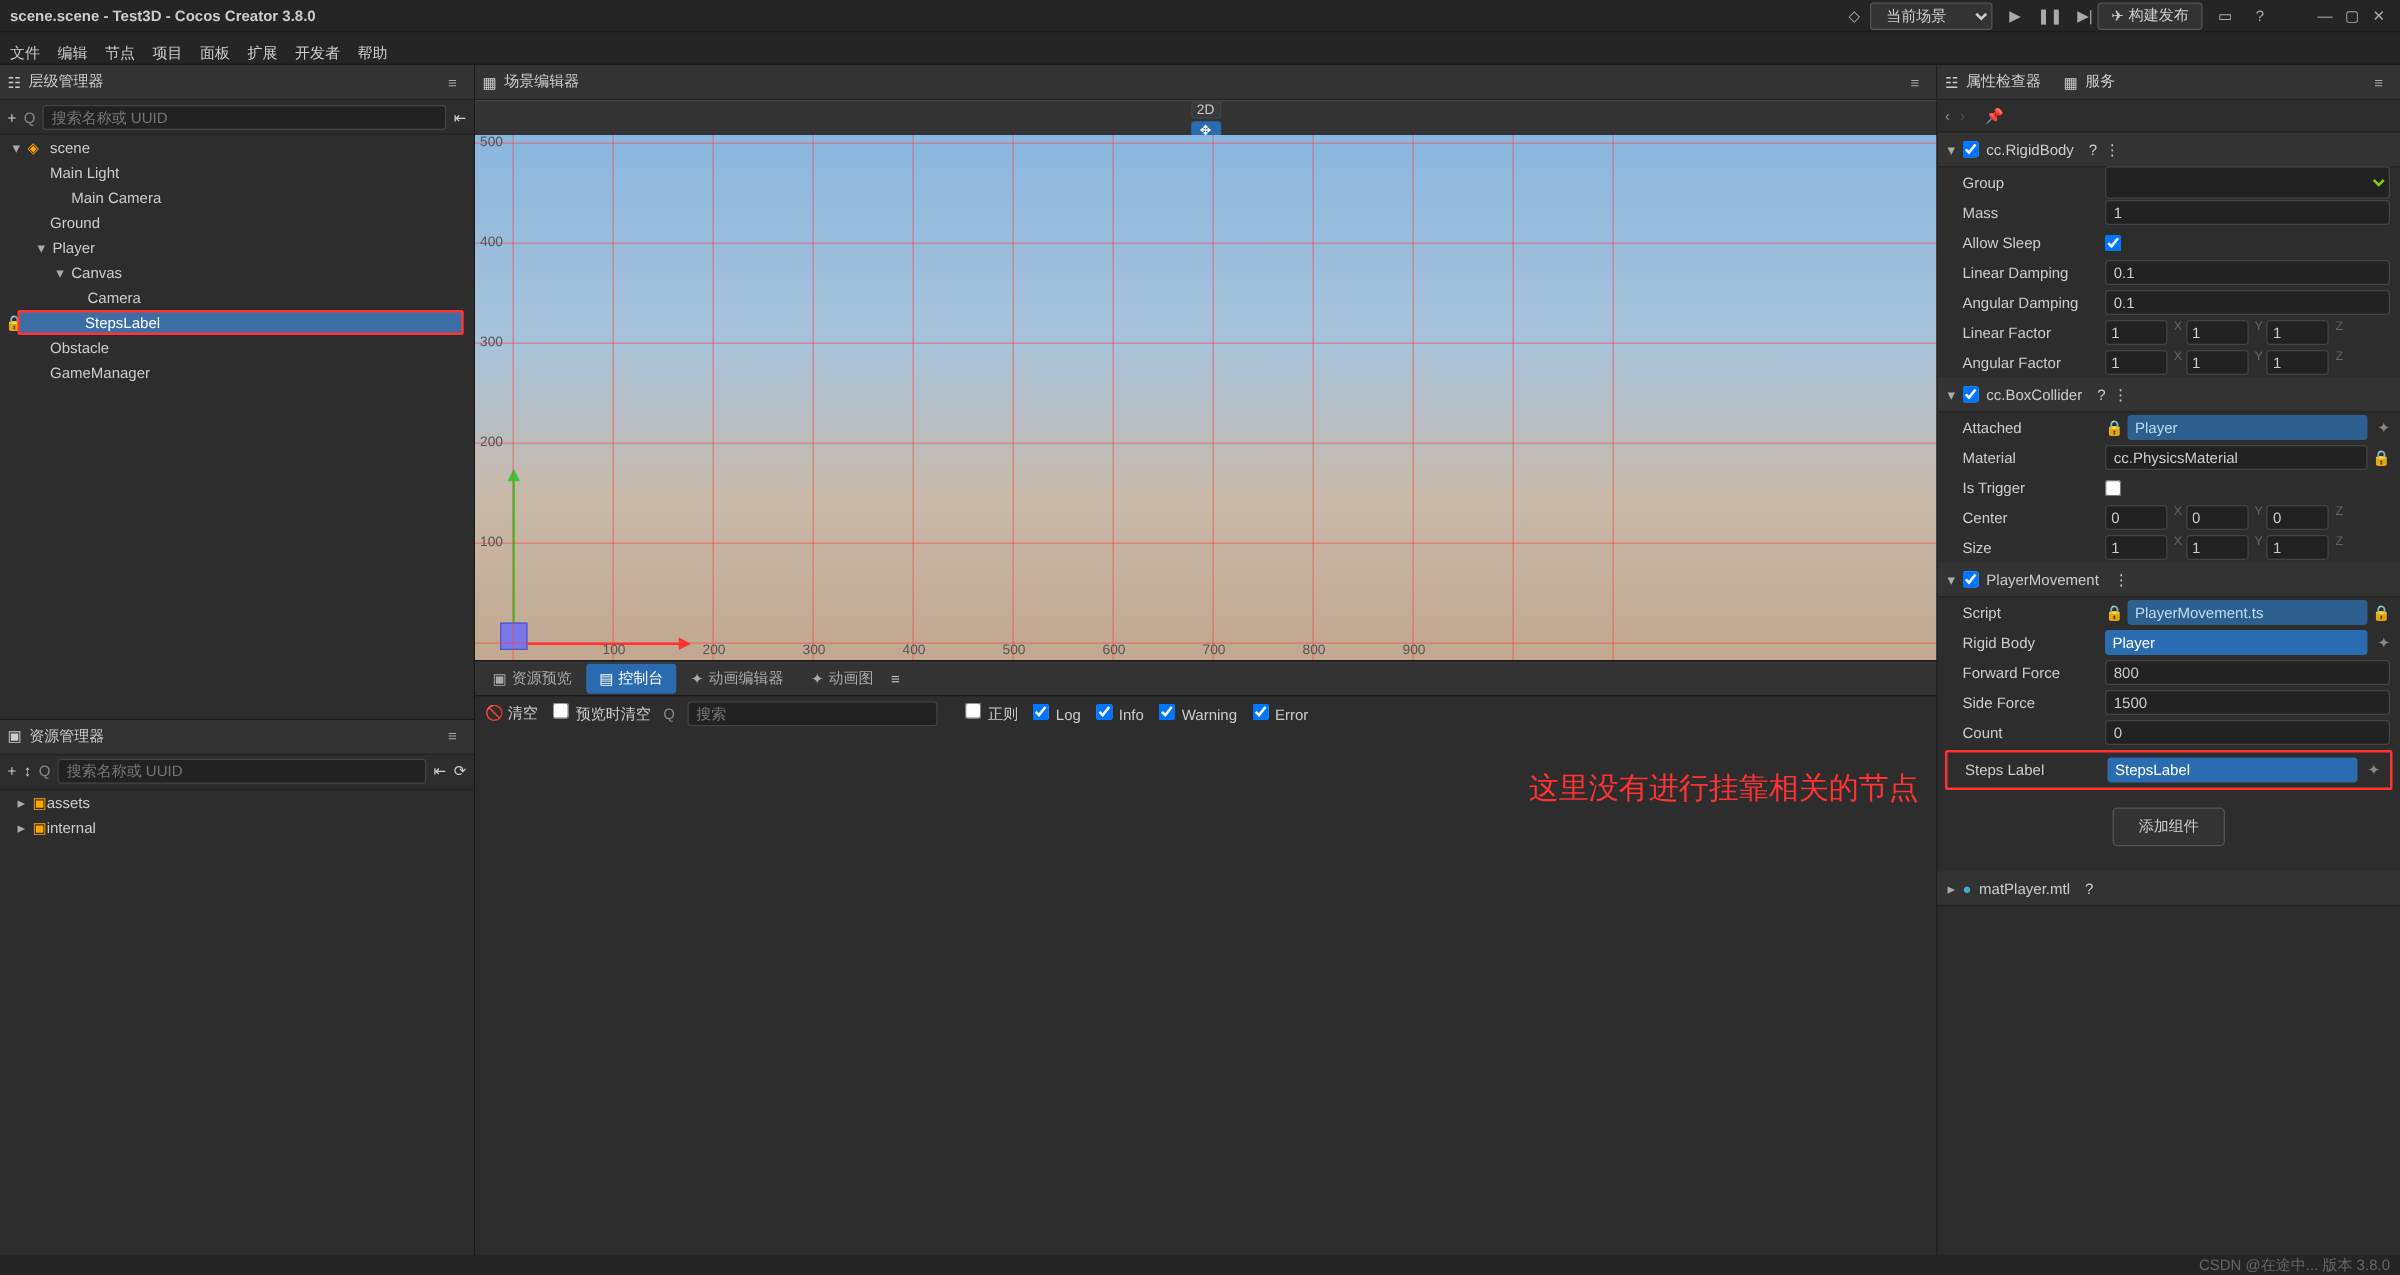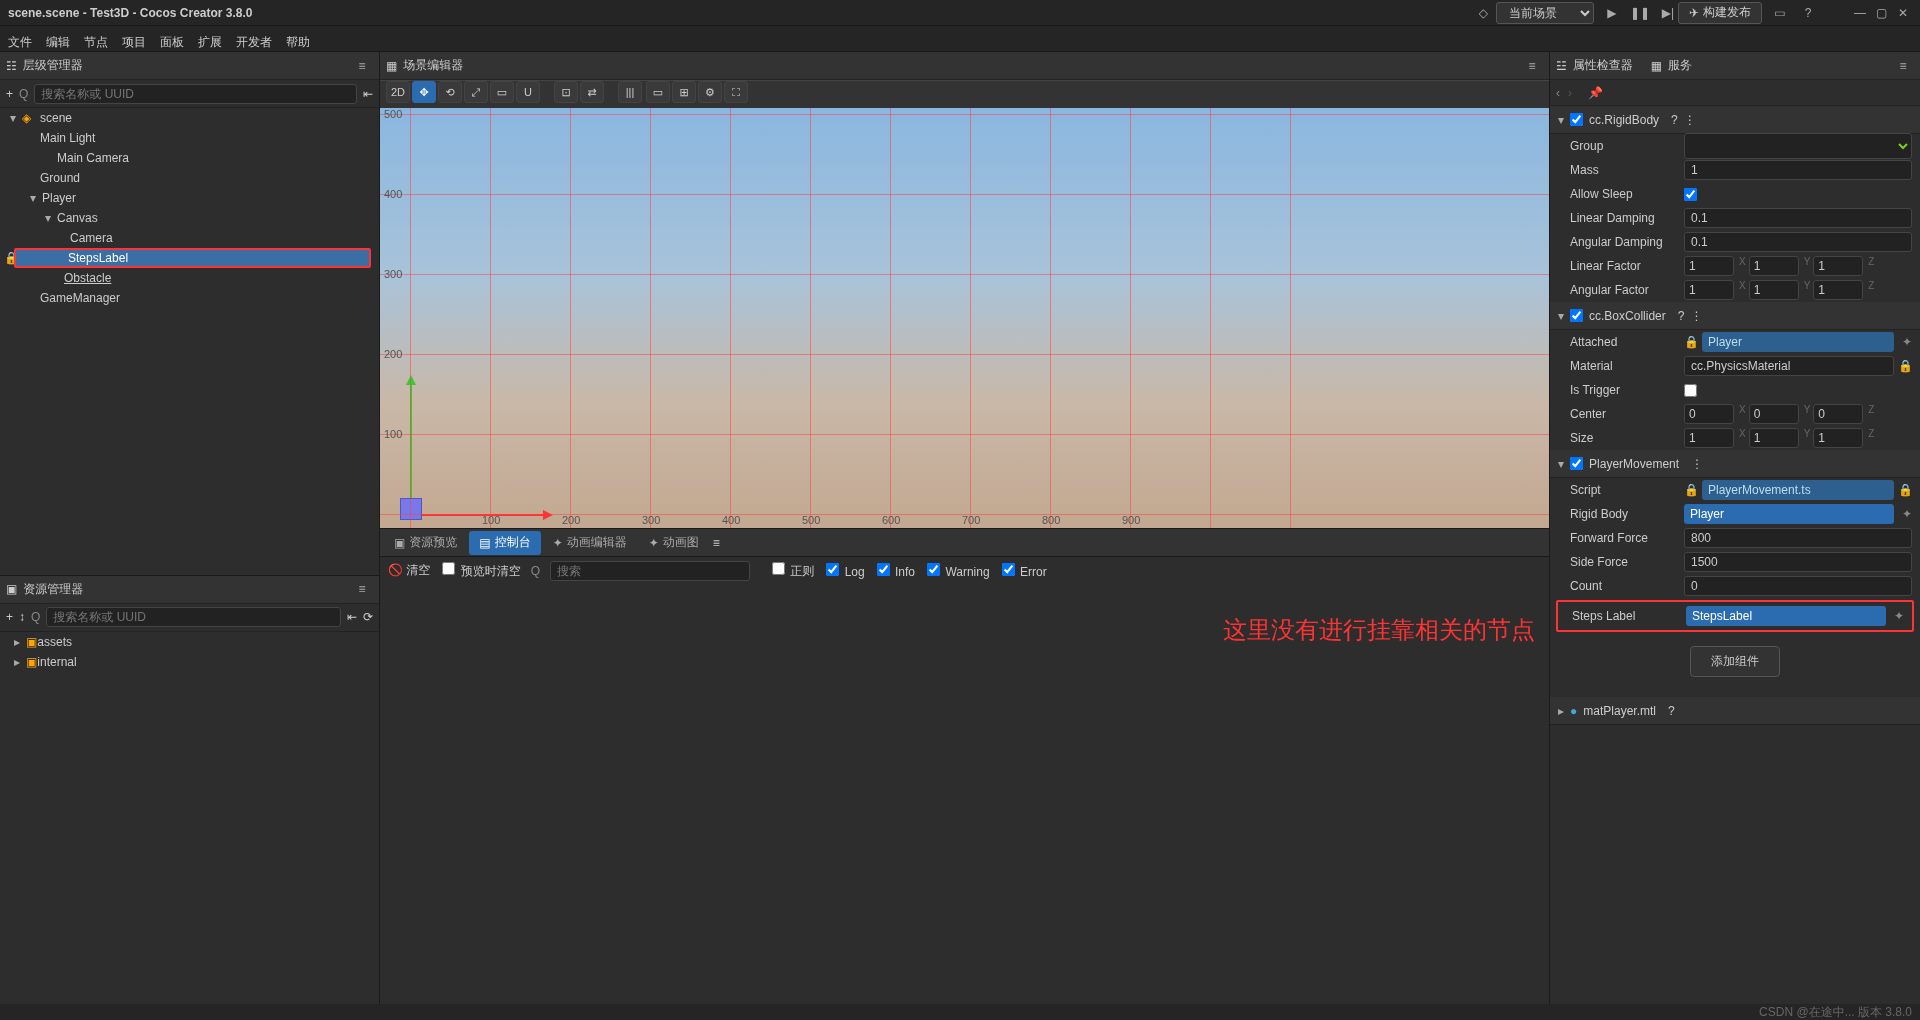--- a/index.html
+++ b/index.html
@@ -18,21 +18,21 @@
 .panel-header .icon-btn { width: 22px; height: 20px; display: flex; align-items: center; justify-content: center; color: #aaa; cursor: pointer; }
 .left-col { width: 380px; display: flex; flex-direction: column; border-right: 1px solid #1a1a1a; }
 .search-row { height: 28px; background: #2d2d2d; display: flex; align-items: center; padding: 0 6px; gap: 6px; border-bottom: 1px solid #222; }
 .search-row input { flex: 1; background: #222; border: 1px solid #444; color: #ccc; height: 20px; padding: 0 6px; border-radius: 3px; }
 .tree { flex: 1; overflow: auto; background: #2d2d2d; }
 .tree-item { height: 20px; display: flex; align-items: center; color: #ccc; cursor: pointer; padding-left: 8px; }
 .tree-item.selected { background: #3a6ea5; color: #fff; }
 .tree-item .caret { width: 12px; color: #aaa; }
 .tree-item .node-icon { width: 14px; color: #ffa500; margin-right: 4px; }
 .center-col { flex: 1; display: flex; flex-direction: column; border-right: 1px solid #1a1a1a; }
-.scene-toolbar { height: 28px; background: #333; display: flex; align-items: flex-start; padding: 0 6px; gap: 2px; border-top: 1px solid #444; }
+.scene-toolbar { height: 28px; background: #333; display: flex; align-items: center; padding: 0 6px; gap: 2px; border-top: 1px solid #444; flex-direction: column; }
 .tool-btn { width: 24px; height: 22px; background: #3a3a3a; border: 1px solid #444; display: flex; align-items: center; justify-content: center; color: #ccc; cursor: pointer; border-radius: 3px; font-size: 11px; }
 .tool-btn.active { background: #2b6cb0; border-color: #2b6cb0; color: #fff; }
 .scene-view { flex: 1; position: relative; background: linear-gradient(180deg, #8ab7e0 0%, #a8c3d9 40%, #c9b8a8 70%, #c2a890 100%); overflow: hidden; }
 .grid-line-v { position: absolute; top: 0; bottom: 0; width: 1px; background: rgba(255,60,60,0.5); }
 .grid-line-h { position: absolute; left: 0; right: 0; height: 1px; background: rgba(255,60,60,0.5); }
 .axis-label { position: absolute; color: #555; font-size: 11px; }
 .gizmo-y { position: absolute; left: 30px; bottom: 10px; width: 2px; height: 140px; background: #3c3; }
 .gizmo-y::after { content: ''; position: absolute; top: -8px; left: -4px; border: 5px solid transparent; border-bottom: 10px solid #3c3; }
 .gizmo-x { position: absolute; left: 30px; bottom: 12px; width: 140px; height: 2px; background: #f33; }
 .gizmo-x::after { content: ''; position: absolute; right: -8px; top: -4px; border: 5px solid transparent; border-left: 10px solid #f33; }
@@ -144,21 +144,21 @@
           </div>
         <div class="tree-item" style="padding-left:70px;">
             <span>Camera</span>
           </div>
         <div style="display:flex; align-items:center;">
           <span style="width:14px; color:#888; padding-left:4px;">🔒</span>
           <div class="tree-item selected highlight-box" style="flex:1; padding-left:52px; margin-right:8px;">
               <span>StepsLabel</span>
             </div>
         </div>
-        <div class="tree-item" style="padding-left:64px;text-decoration:underline;">
+        <div class="tree-item" style="padding-left:40px;">
             <span>Obstacle</span>
           </div>
         <div class="tree-item" style="padding-left:40px;">
             <span>GameManager</span>
           </div>
       </div>
     </div>
 
     <div class="panel" style="flex:1;">
       <div class="panel-header">

